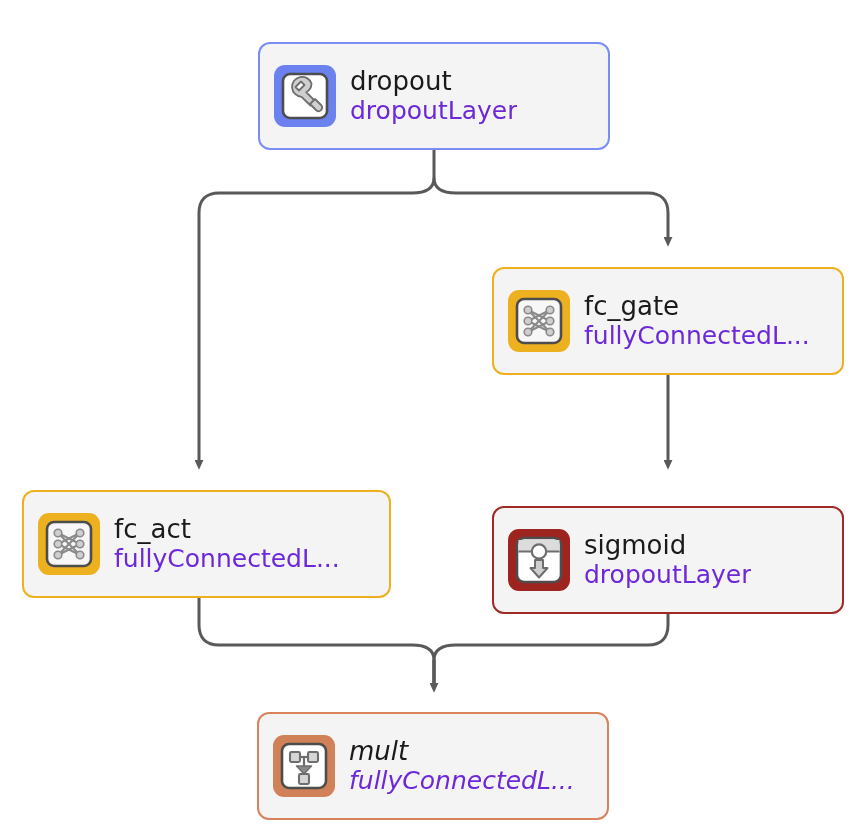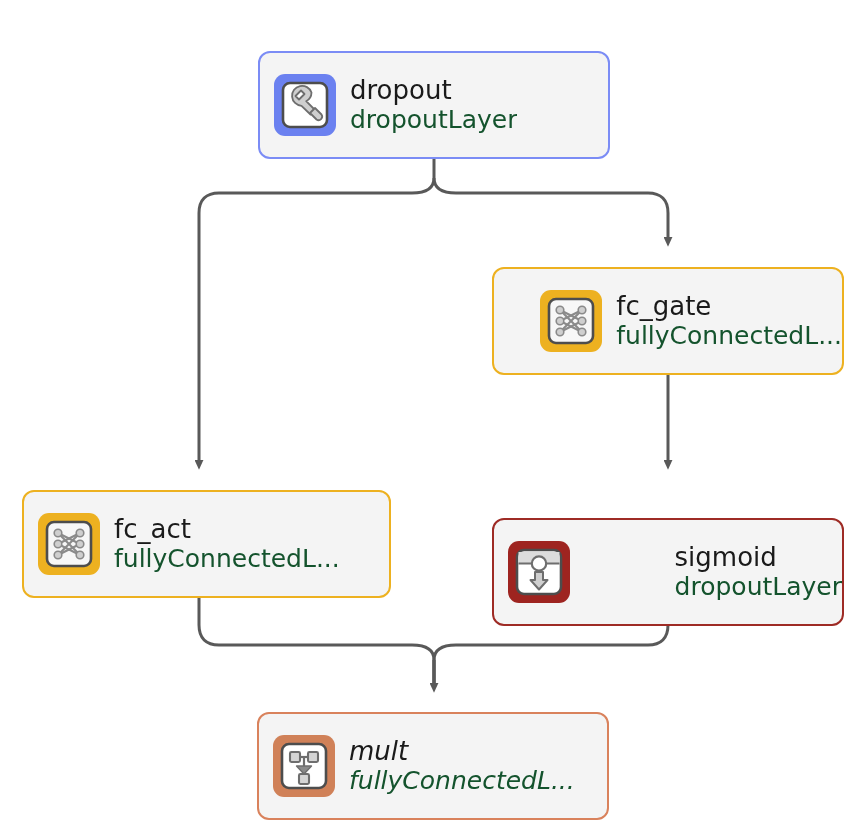--- a/index.html
+++ b/index.html
@@ -60,21 +60,21 @@
   }
   .node-title {
     font-size: 26px;
     line-height: 30px;
     color: #1a1a1a;
     white-space: nowrap;
   }
   .node-subtitle {
     font-size: 25px;
     line-height: 30px;
-    color: #14532d;
+    color: #6d28d9;
     white-space: nowrap;
   }
 </style>
 </head>
 <body>
 
 <div id="graph-canvas">
 
   <svg id="edge-layer" viewBox="0 0 865 838" width="865" height="838">
     <defs>
@@ -99,37 +99,37 @@
              L412,645 C424,645 434,648 434,660
              L434,683" fill="none" stroke="#595959" stroke-width="3"></path>
 
     <path d="M668,598 L668,625 C668,638 661,645 648,645
              L456,645 C444,645 434,648 434,660
              L434,683" fill="none" stroke="#595959" stroke-width="3"></path>
 
     <path d="M434,660 L434,684" fill="none" stroke="#595959" stroke-width="3" marker-end="url(#arrowhead)"></path>
   </svg>
 
-  <div class="node" style="left:258px; top:51px; width:352px; height:108px; border-color:#7b8cf5;">
+  <div class="node" style="left:258px; top:42px; width:352px; height:108px; border-color:#7b8cf5;">
     <div class="node-icon" style="background:#6b81f0;">
       <svg width="50" height="50" viewBox="0 0 50 50">
         <rect x="3" y="3" width="44" height="44" rx="7" fill="#ffffff" stroke="#4d4d4d" stroke-width="2.6"></rect>
         <path d="M31.5 12.5 A10 10 0 1 0 21.5 25.8 L30.5 34.5 L35 30 L26.2 21.2
                  A10 10 0 0 0 31.5 12.5 Z
                  M24.5 14 l-5.5 5.5 l-3.5 -3.5 l5.5 -5.5 Z" fill="#cfcfcf" stroke="#6e6e6e" stroke-width="1.8" stroke-linejoin="round"></path>
         <path d="M30 33 l5 -5 l6.5 6.5 a3.6 3.6 0 0 1 -5 5 Z" fill="#cfcfcf" stroke="#6e6e6e" stroke-width="1.8" stroke-linejoin="round"></path>
       </svg>
     </div>
     <div class="node-text">
       <div class="node-title">dropout</div>
       <div class="node-subtitle">dropoutLayer</div>
     </div>
   </div>
 
-  <div class="node" style="left:492px; top:267px; width:352px; height:108px; border-color:#edb120;justify-content:flex-end;">
+  <div class="node" style="left:492px; top:267px; width:352px; height:108px; border-color:#edb120;">
     <div class="node-icon" style="background:#edb120;">
       <svg width="50" height="50" viewBox="0 0 50 50">
         <rect x="3" y="3" width="44" height="44" rx="7" fill="#f7f7f7" stroke="#4d4d4d" stroke-width="2.6"></rect>
         <g stroke="#8a8a8a" stroke-width="2.1">
           <line x1="14" y1="14" x2="36" y2="25"></line>
           <line x1="14" y1="14" x2="36" y2="36"></line>
           <line x1="14" y1="25" x2="36" y2="36"></line>
           <line x1="14" y1="25" x2="36" y2="14"></line>
           <line x1="14" y1="36" x2="36" y2="25"></line>
           <line x1="14" y1="36" x2="36" y2="14"></line>
@@ -171,21 +171,21 @@
           <circle cx="36" cy="36" r="3.8"></circle>
         </g>
       </svg>
     </div>
     <div class="node-text">
       <div class="node-title">fc_act</div>
       <div class="node-subtitle">fullyConnectedL...</div>
     </div>
   </div>
 
-  <div class="node" style="left:492px; top:518px; width:352px; height:108px; border-color:#9e2b25;justify-content:space-between;">
+  <div class="node" style="left:492px; top:506px; width:352px; height:108px; border-color:#9e2b25;">
     <div class="node-icon" style="background:#9e2420;">
       <svg width="50" height="50" viewBox="0 0 50 50">
         <rect x="3" y="3" width="44" height="44" rx="7" fill="#ffffff" stroke="#4d4d4d" stroke-width="2.6"></rect>
         <path d="M4.5 5 h41 v11 h-41 z" fill="#dcdcdc"></path>
         <line x1="4.5" y1="16.5" x2="45.5" y2="16.5" stroke="#6e6e6e" stroke-width="2.2"></line>
         <circle cx="25" cy="16.5" r="7.2" fill="#ffffff" stroke="#6e6e6e" stroke-width="2.2"></circle>
         <path d="M21 25 h8 v8 h4.5 l-8.5 9.5 l-8.5 -9.5 h4.5 z" fill="#cfcfcf" stroke="#6e6e6e" stroke-width="2" stroke-linejoin="round"></path>
       </svg>
     </div>
     <div class="node-text">

